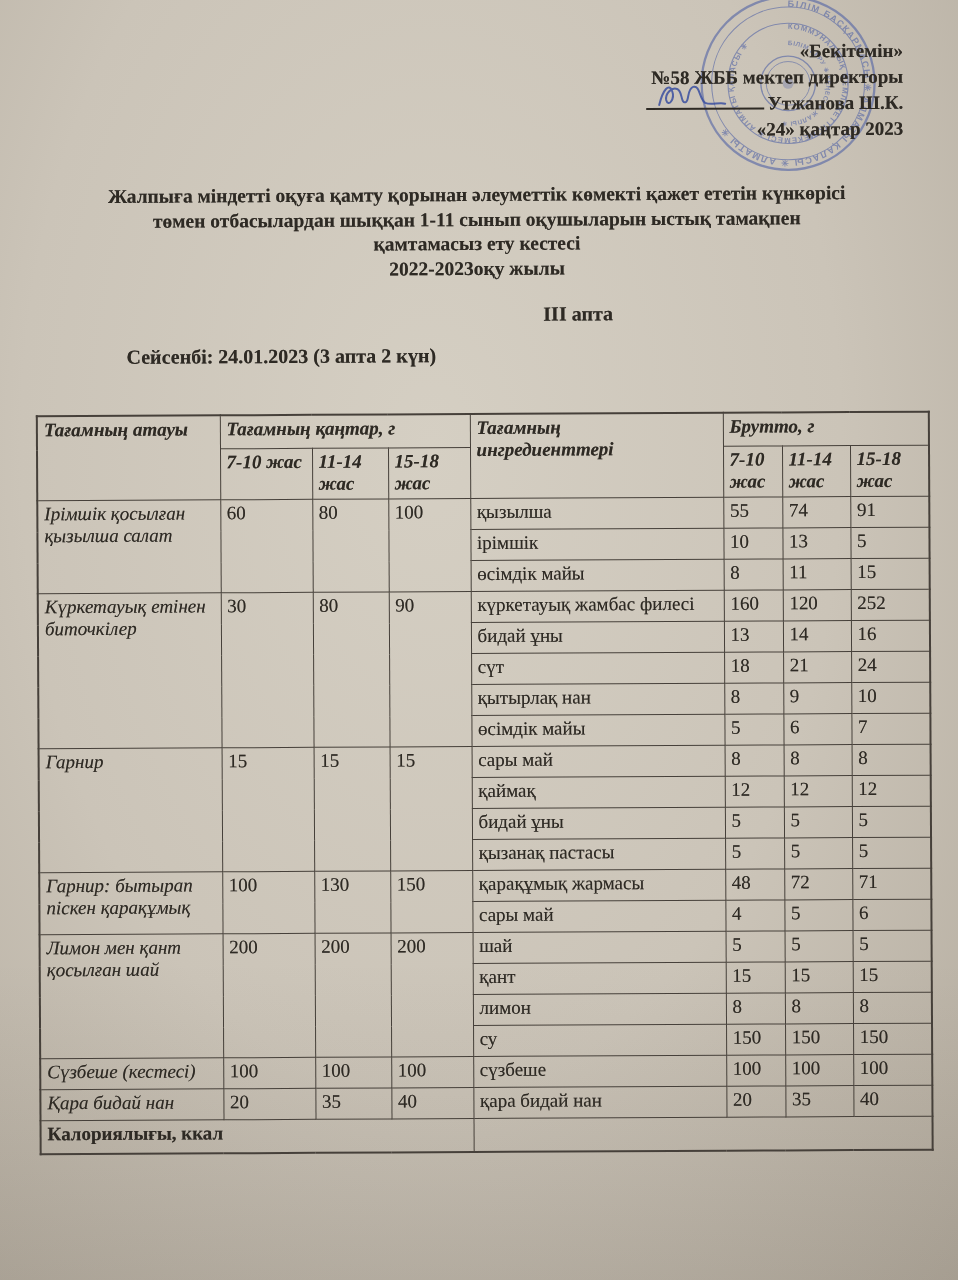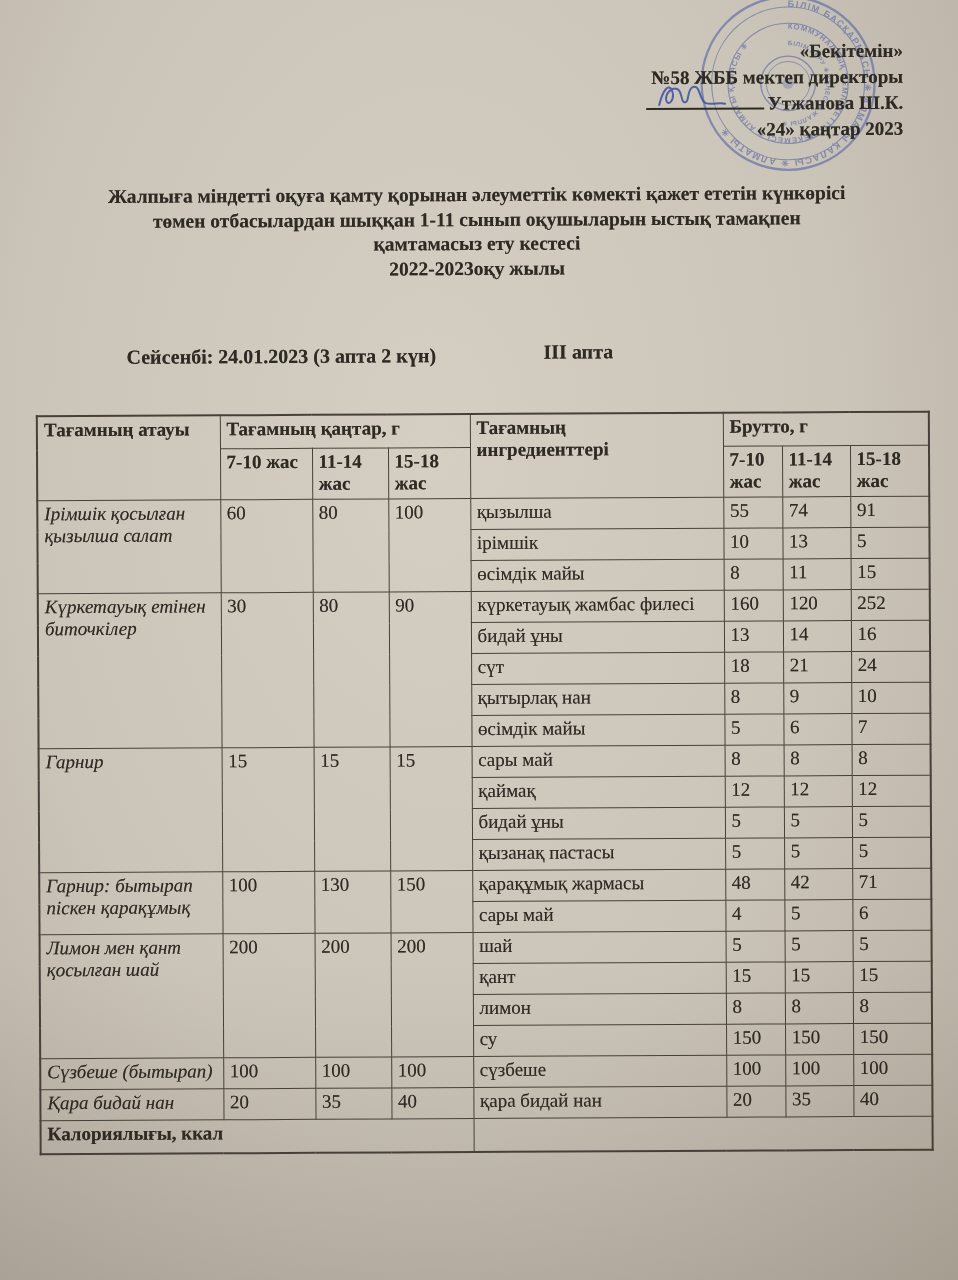--- a/index.html
+++ b/index.html
@@ -35,40 +35,40 @@
   }
   .sig-svg{position:absolute;right:160px;top:-16px;z-index:3;}
 
   
   .title{
     position:absolute;top:183px;left:44px;right:44px;z-index:1;
     text-align:center;font-weight:bold;font-size:19.5px;line-height:24.5px;
   }
   .week{
     position:absolute;top:303px;left:545px;z-index:1;
-    font-weight:bold;font-size:20px;margin-top:38px;
+    font-weight:bold;font-size:20px;
   }
   .dayline{
     position:absolute;top:344px;left:128px;z-index:1;
     font-weight:bold;font-size:20px;
   }
 
   
   table.menu{
     position:absolute;left:37px;top:413px;z-index:1;
     border-collapse:collapse;table-layout:fixed;width:892px;
     font-size:19px;line-height:1.15;
   }
   table.menu td,table.menu th{
     border:1.5px solid var(--border);
     padding:2px 6px;text-align:left;vertical-align:top;
     overflow:hidden;
   }
   table.menu{border:2px solid var(--border);}
-  table.menu th{font-weight:bold;}
+  table.menu th{font-weight:bold;font-style:italic;}
   th.group-h{height:28px;}
   th.age-h{height:46px;}
   td.dish{padding-left:8px;font-style:italic;}
   td.ing-cell,td.num{height:26px;}
   td.footer-cell{font-weight:bold;height:28px;padding-left:8px;}
 </style>
 </head>
 <body>
 
 <div class="page">
@@ -231,21 +231,21 @@
           <td class="num">5</td>
           <td class="num">5</td>
         </tr>
         <tr>
           <td class="dish" rowspan="2">Гарнир: бытырап піскен қарақұмық</td>
           <td class="num" rowspan="2">100</td>
           <td class="num" rowspan="2">130</td>
           <td class="num" rowspan="2">150</td>
           <td class="ing-cell">қарақұмық жармасы</td>
           <td class="num">48</td>
-          <td class="num">42</td>
+          <td class="num">72</td>
           <td class="num">71</td>
         </tr>
         <tr>
           <td class="ing-cell">сары май</td>
           <td class="num">4</td>
           <td class="num">5</td>
           <td class="num">6</td>
         </tr>
         <tr>
           <td class="dish" rowspan="4">Лимон мен қант қосылған шай</td>
@@ -269,21 +269,21 @@
           <td class="num">8</td>
           <td class="num">8</td>
         </tr>
         <tr>
           <td class="ing-cell">су</td>
           <td class="num">150</td>
           <td class="num">150</td>
           <td class="num">150</td>
         </tr>
         <tr>
-          <td class="dish" rowspan="1">Сүзбеше (бытырап)</td>
+          <td class="dish" rowspan="1">Сүзбеше (кестесі)</td>
           <td class="num" rowspan="1">100</td>
           <td class="num" rowspan="1">100</td>
           <td class="num" rowspan="1">100</td>
           <td class="ing-cell">сүзбеше</td>
           <td class="num">100</td>
           <td class="num">100</td>
           <td class="num">100</td>
         </tr>
         <tr>
           <td class="dish" rowspan="1">Қара бидай нан</td>

